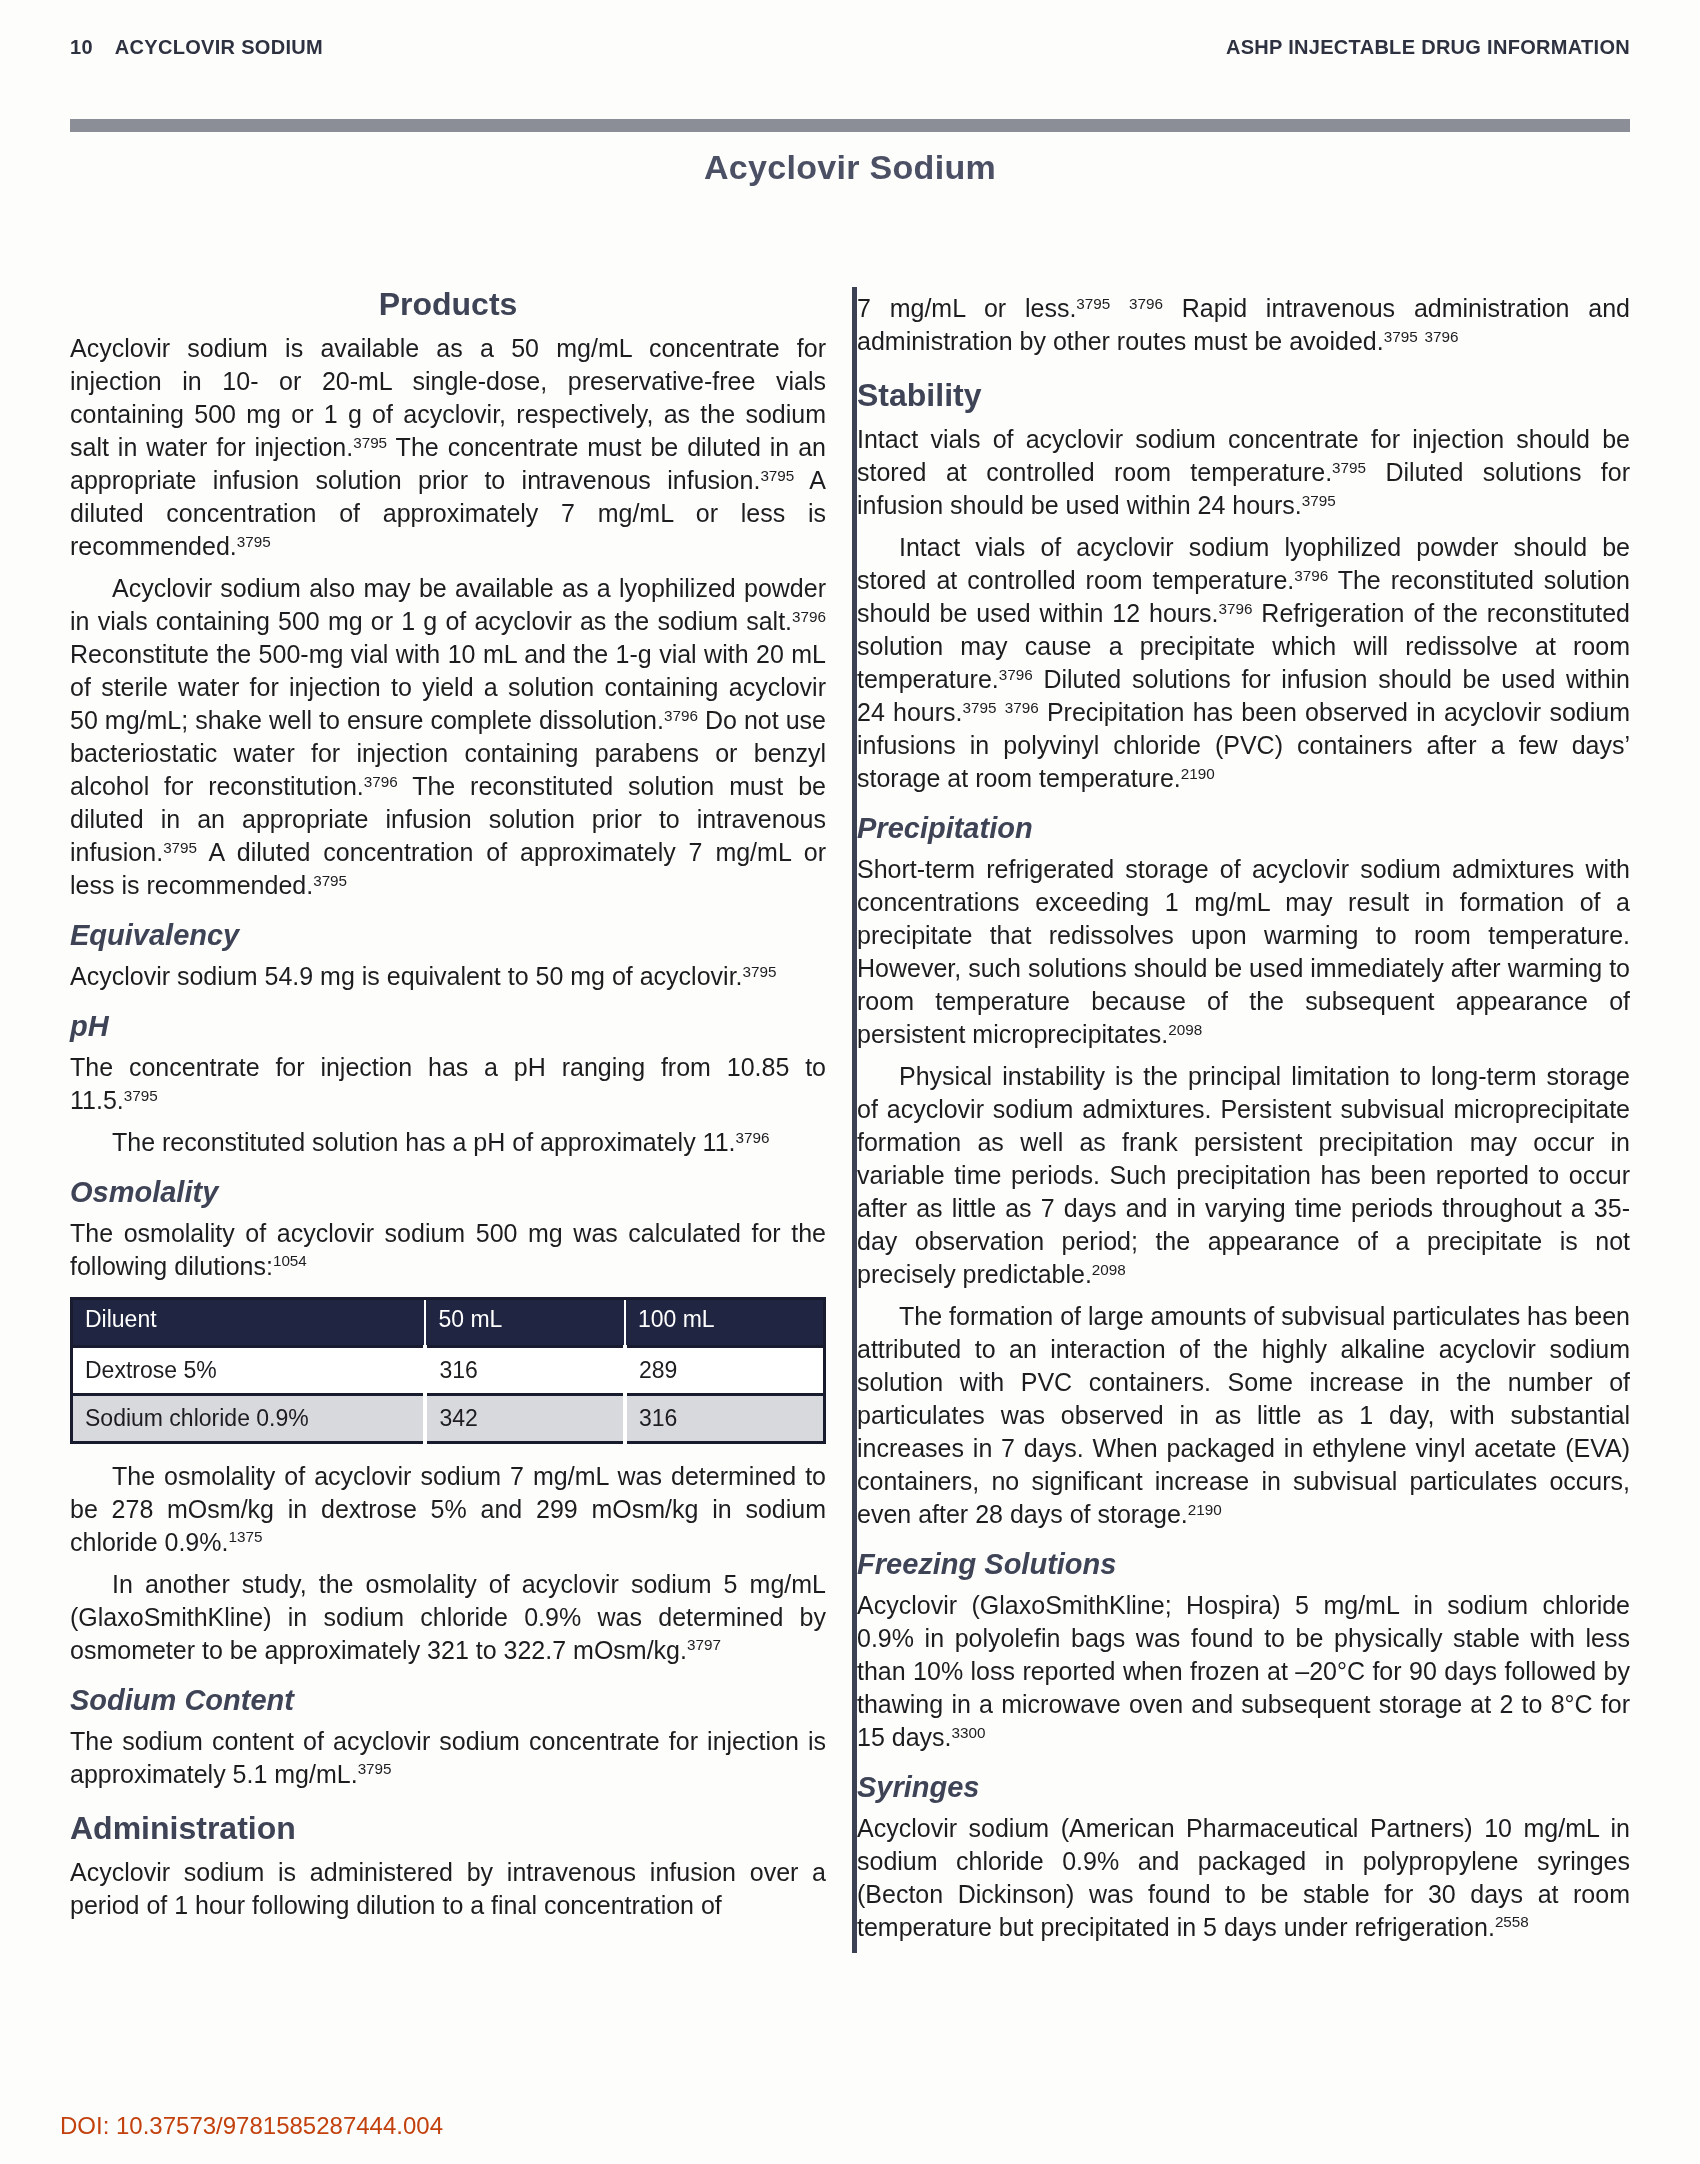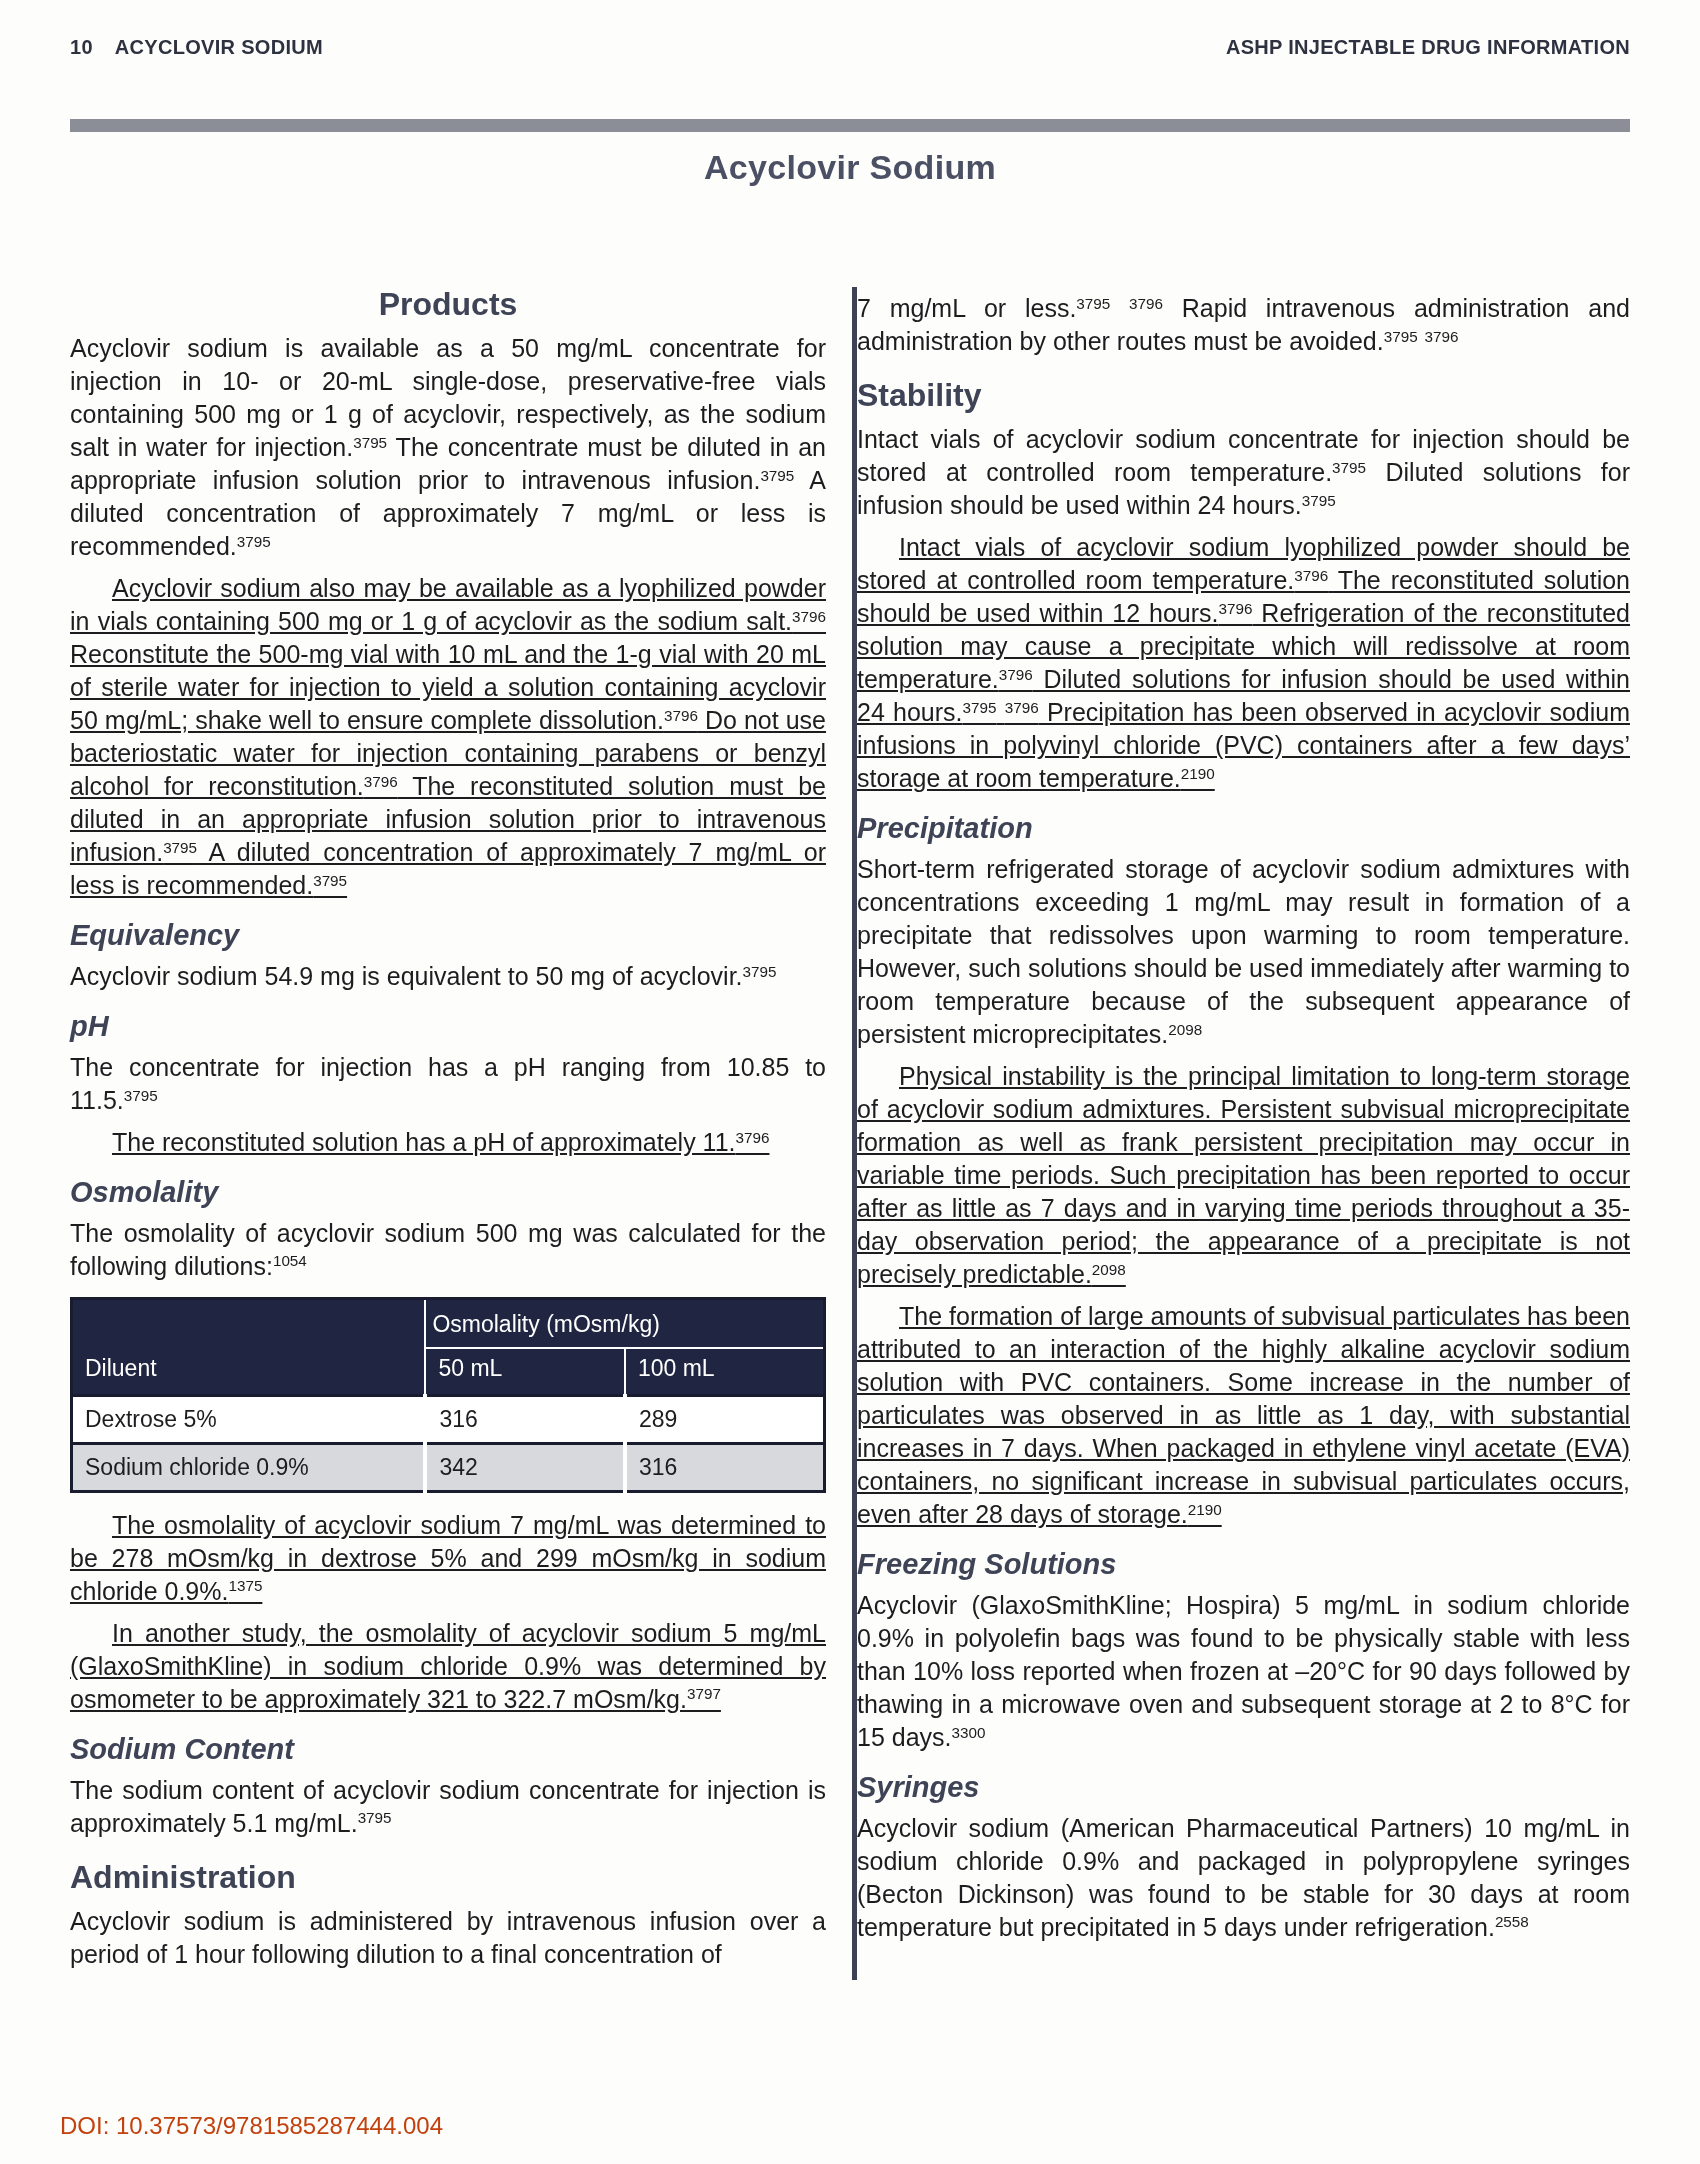--- a/index.html
+++ b/index.html
@@ -21,21 +21,21 @@
   
   .columns{display:flex;margin-top:100px;align-items:stretch;}
   .col-left{width:782px;flex:0 0 782px;box-sizing:border-box;padding-right:26px;}
   .col-divider{width:5px;background:#3c4154;flex:0 0 5px;}
   .col-right{flex:1;box-sizing:border-box;}
   h2{font-size:32px;line-height:1.1;color:#3e4356;margin:20px 0 10px;font-weight:bold;}
   h2.first{margin-top:0;text-align:center;}
   h3{font-size:29px;line-height:1.1;color:#3e4356;margin:18px 0 8px;
     font-weight:bold;font-style:italic;}
   p{font-size:25px;line-height:33px;text-align:justify;margin:0 0 9px;}
-  p.ind{text-indent:42px;text-decoration:underline;}
+  p.ind{text-indent:42px;}
   p.cont{margin-top:5px;}
   sup{font-size:61%;line-height:0;vertical-align:baseline;position:relative;top:-0.55em;}
   
   table.osmo{width:100%;border-collapse:collapse;margin:14px 0 16px;
     font-size:23px;border:3px solid #191b2e;}
   table.osmo thead th{background:#202642;color:#ffffff;font-weight:normal;text-align:left;}
   th.group{ text-align:center;border-left:2px solid #ffffff;border-bottom:2px solid #ffffff;
     padding:11px 6px 9px;}
   th.blank{padding:11px 12px 9px;}
   tr.sub th{padding:6px 12px 12px;vertical-align:bottom;}
@@ -82,24 +82,20 @@
       <h3>Osmolality</h3>
       <p>The osmolality of acyclovir sodium 500 mg was calculated for the following dilutions:<sup>1054</sup></p>
 
       <table class="osmo">
         <colgroup>
             <col class="c1">
             <col class="c2">
             <col class="c3">
           </colgroup>
         <thead>
-          <tr>
-            <th class="blank"></th>
-            <th class="group" colspan="2">Osmolality (mOsm/kg)</th>
-          </tr>
           <tr class="sub">
             <th>Diluent</th>
             <th>50 mL</th>
             <th>100 mL</th>
           </tr>
         </thead>
         <tbody>
           <tr>
             <td>Dextrose 5%</td>
             <td>316</td>

